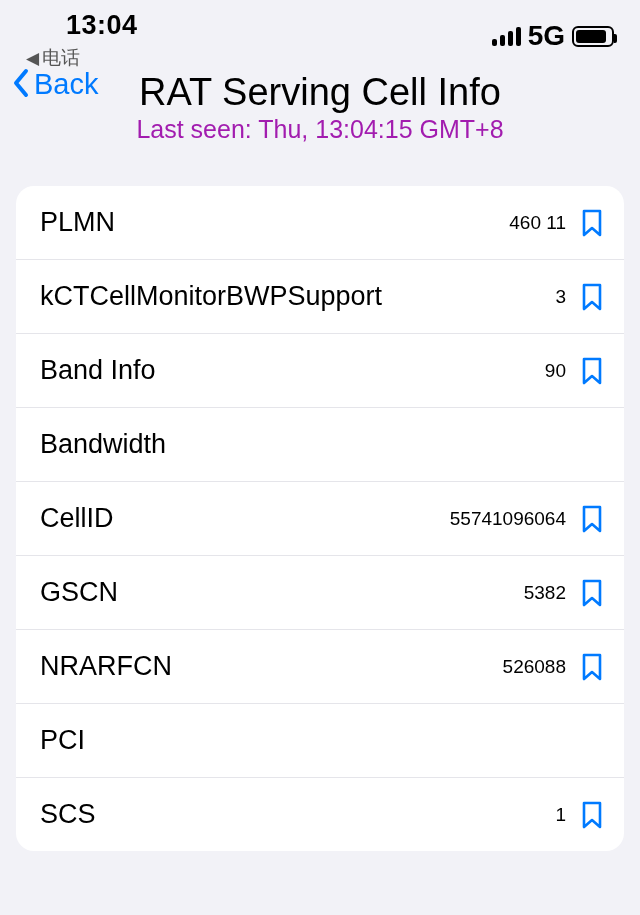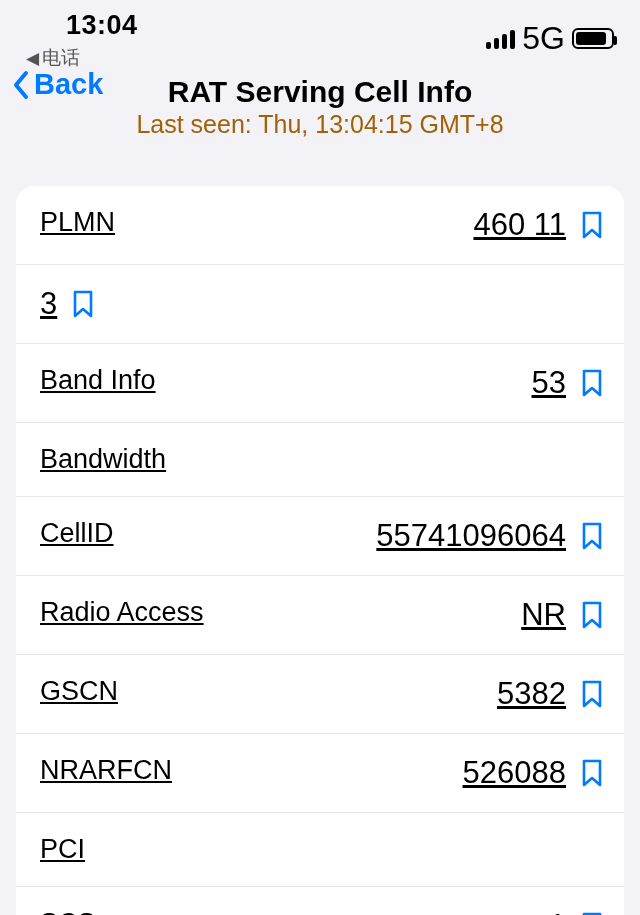--- a/index.html
+++ b/index.html
@@ -55,22 +55,22 @@
   .signal-bars span {
     width: 5px;
     background: #000;
     border-radius: 2px;
   }
   .signal-bars span:nth-child(1){height:7px;}
   .signal-bars span:nth-child(2){height:11px;}
   .signal-bars span:nth-child(3){height:15px;}
   .signal-bars span:nth-child(4){height:19px;}
   .net-label {
-    font-size: 32px;
-    font-weight: 400;
+    font-size: 28px;
+    font-weight: 700;
   }
   .battery {
     position: relative;
     width: 42px;
     height: 21px;
     border: 2px solid #000;
     border-radius: 6px;
     display: flex;
     align-items: center;
   }
@@ -98,66 +98,64 @@
     display: flex;
     align-items: center;
     justify-content: center;
     margin-top: 8px;
   }
   .back-btn {
     position: absolute;
     left: 12px;
     top: 2px;
     display: flex;
-    align-items: center;
     color: #007aff;
     font-size: 29px;
-    font-weight: 700;
+    font-weight: 400;
   }
   .back-chevron { margin-right: 4px; display:inline-flex; }
   .title-block {
     text-align: center;
   }
   .page-title {
-    font-size: 30px;
-    font-weight: 700;
+    font-size: 38px;
+    font-weight: 400;
   }
   .page-subtitle {
     font-size: 25px;
-    color: #a16207;
+    color: #a21caf;
     font-weight: 500;
     margin-top: 1px;
   }
 
   .card {
     margin: 38px 16px 0 16px;
     background: #fff;
     border-radius: 18px;
     overflow: hidden;
   }
   .row {
     display: flex;
-    align-items: flex-start;
+    align-items: flex-end;
     justify-content: space-between;
     padding: 21px 20px 21px 24px;
     border-bottom: 1px solid #e5e5ea;
-    text-decoration: underline;
   }
   .row:last-child { border-bottom: none; }
   .row-label {
     font-size: 27px;
     color: #000;
   }
   .row-right {
     display: flex;
     align-items: center;
     gap: 14px;
   }
   .row-value {
-    font-size: 31px;
+    font-size: 19px;
     color: #000;
     text-align: right;
   }
   .bookmark {
     width: 24px;
     height: 30px;
     display: inline-flex;
     align-items: center;
     justify-content: center;
     color: #007aff;
@@ -210,33 +208,34 @@
     <div class="row-right">
       <div class="row-value">460 11</div>
       <span class="bookmark">
           <svg width="22" height="28" viewBox="0 0 22 28">
             <path d="M3 2 H19 V26 L11 19 L3 26 Z" fill="none" stroke="#007aff" stroke-width="2.6" stroke-linejoin="round"></path>
           </svg>
         </span>
     </div>
   </div>
   <div class="row">
+    <div class="row-label">kCTCellMonitorBWPSupport</div>
     <div class="row-right">
       <div class="row-value">3</div>
       <span class="bookmark">
           <svg width="22" height="28" viewBox="0 0 22 28">
             <path d="M3 2 H19 V26 L11 19 L3 26 Z" fill="none" stroke="#007aff" stroke-width="2.6" stroke-linejoin="round"></path>
           </svg>
         </span>
     </div>
   </div>
   <div class="row">
     <div class="row-label">Band Info</div>
     <div class="row-right">
-      <div class="row-value">53</div>
+      <div class="row-value">90</div>
       <span class="bookmark">
           <svg width="22" height="28" viewBox="0 0 22 28">
             <path d="M3 2 H19 V26 L11 19 L3 26 Z" fill="none" stroke="#007aff" stroke-width="2.6" stroke-linejoin="round"></path>
           </svg>
         </span>
     </div>
   </div>
   <div class="row">
     <div class="row-label">Bandwidth</div>
   </div>
@@ -245,31 +244,20 @@
     <div class="row-right">
       <div class="row-value">55741096064</div>
       <span class="bookmark">
           <svg width="22" height="28" viewBox="0 0 22 28">
             <path d="M3 2 H19 V26 L11 19 L3 26 Z" fill="none" stroke="#007aff" stroke-width="2.6" stroke-linejoin="round"></path>
           </svg>
         </span>
     </div>
   </div>
   <div class="row">
-    <div class="row-label">Radio Access</div>
-    <div class="row-right">
-      <div class="row-value">NR</div>
-      <span class="bookmark">
-          <svg width="22" height="28" viewBox="0 0 22 28">
-            <path d="M3 2 H19 V26 L11 19 L3 26 Z" fill="none" stroke="#007aff" stroke-width="2.6" stroke-linejoin="round"></path>
-          </svg>
-        </span>
-    </div>
-  </div>
-  <div class="row">
     <div class="row-label">GSCN</div>
     <div class="row-right">
       <div class="row-value">5382</div>
       <span class="bookmark">
           <svg width="22" height="28" viewBox="0 0 22 28">
             <path d="M3 2 H19 V26 L11 19 L3 26 Z" fill="none" stroke="#007aff" stroke-width="2.6" stroke-linejoin="round"></path>
           </svg>
         </span>
     </div>
   </div>

